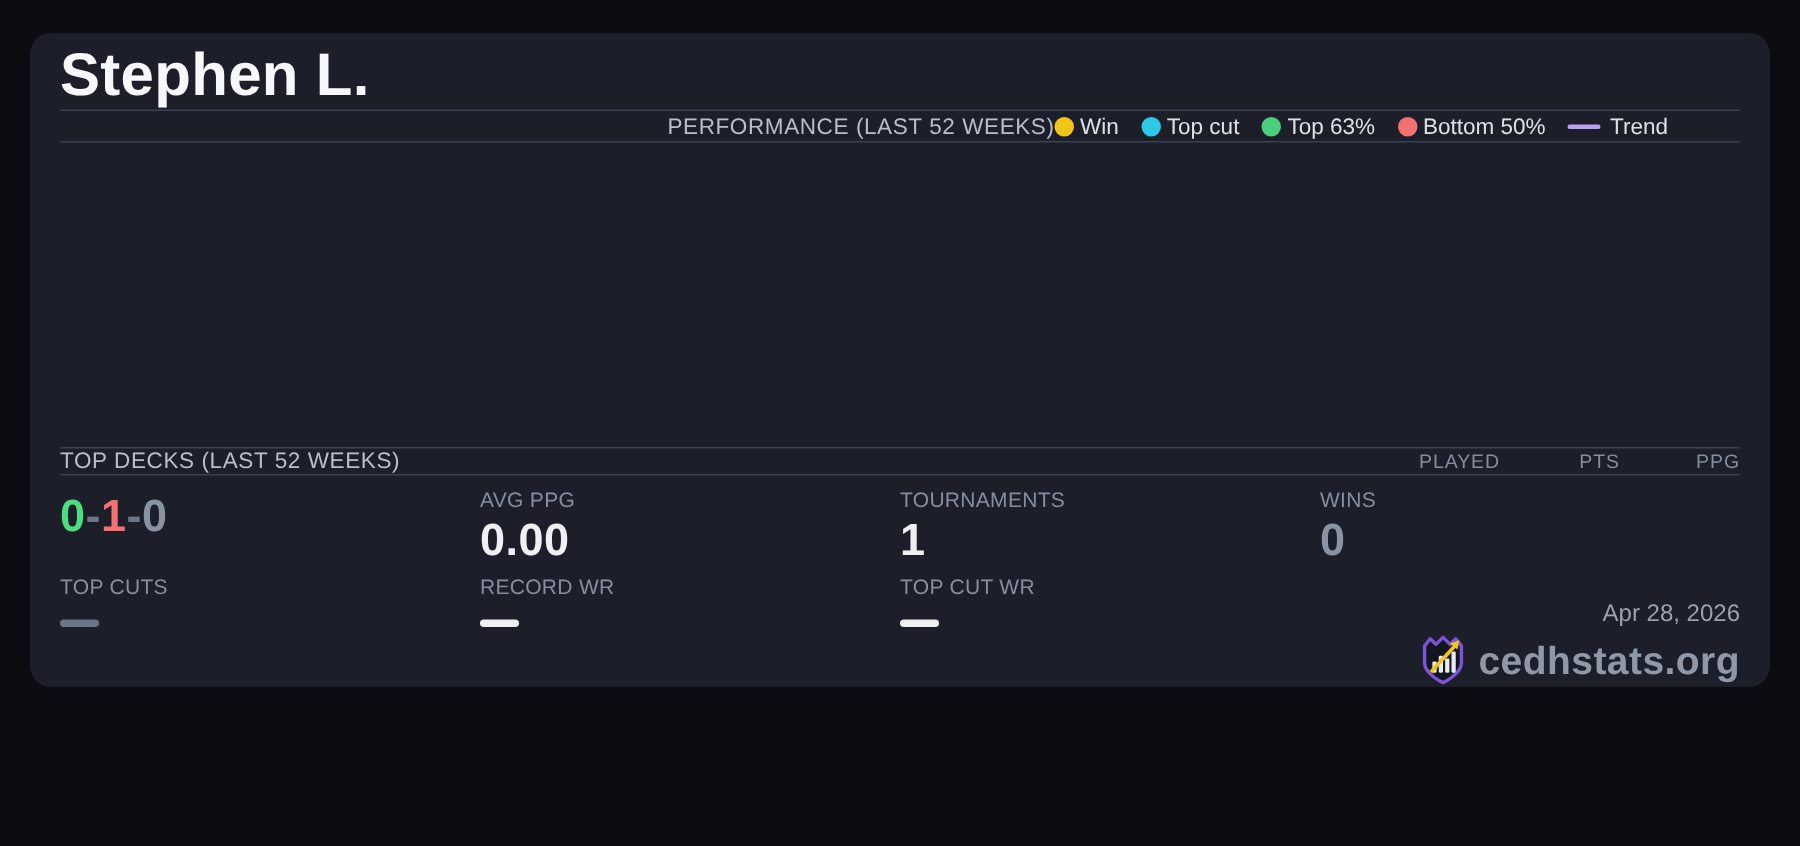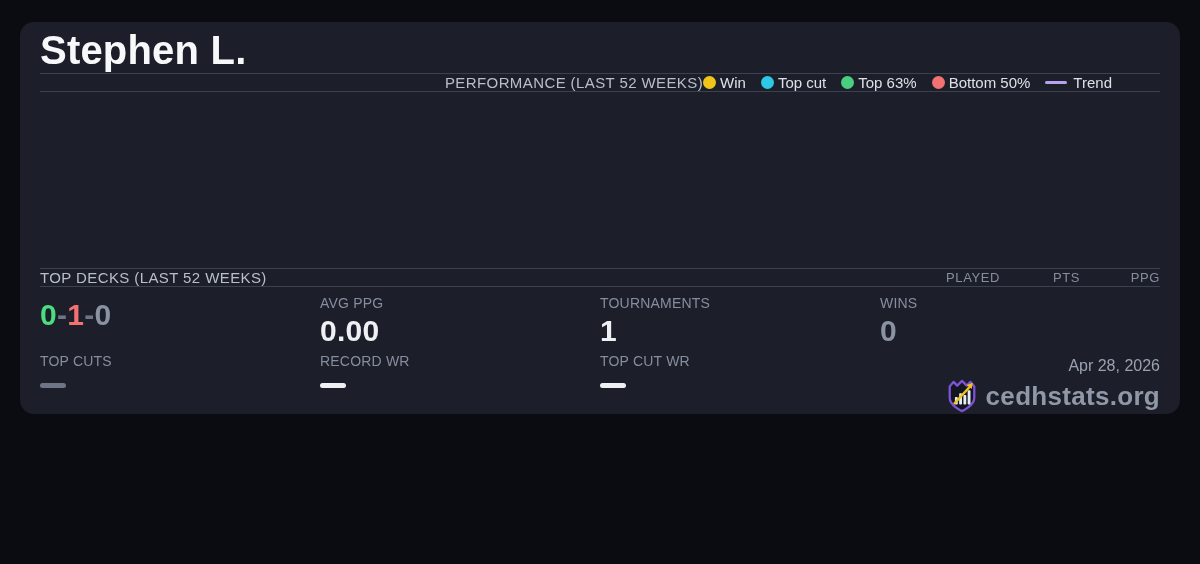--- a/index.html
+++ b/index.html
@@ -5,21 +5,21 @@
   * { margin:0; padding:0; box-sizing:border-box; }
   html,body { width:1200px; height:564px; }
   body {
     background:#0b0c11;
     font-family:"Liberation Sans", sans-serif;
     position:relative;
     overflow:hidden;
   }
   .card {
     position:absolute; left:20px; top:22px;
-    width:1160px; height:392px;
+    width:1160px; height:436px;
     background:#1c1f2a;
     border-radius:14px;
     padding:0 20px;
     display:flex; flex-direction:column;
   }
   .title-row {
     height:65px;
     display:flex; align-items:center;
     padding-top:6px;
   }
@@ -54,21 +54,21 @@
     display:grid;
     grid-template-columns:repeat(4, 1fr);
     grid-template-rows:58px 1fr;
     padding-top:8px;
   }
   .stat-label { font-size:14px; color:#868d9e; letter-spacing:0.2px; }
   .stat-value { font-size:30px; font-weight:700; color:#eef0f4; margin-top:3px; letter-spacing:0.3px; }
   .stat-value .sep { font-weight:700; }
   .dash { width:26px; height:5px; border-radius:2.5px; margin-top:14px; }
   .meta-cell { display:flex; flex-direction:column; align-items:flex-end; }
-  .report-date { font-size:16px; color:#9aa1b0; margin-top:4px; }
+  .report-date { font-size:16px; color:#9aa1b0; margin-top:18px; }
   .brand { display:flex; align-items:center; gap:7px; margin-top:3px; }
   .brand-text { font-size:26px; font-weight:700; color:#9098a8; letter-spacing:0.3px; }
 </style>
 </head>
 <body>
 
 <div class="card">
 
   <div class="title-row">
     <div class="player-name">Stephen L.</div>

